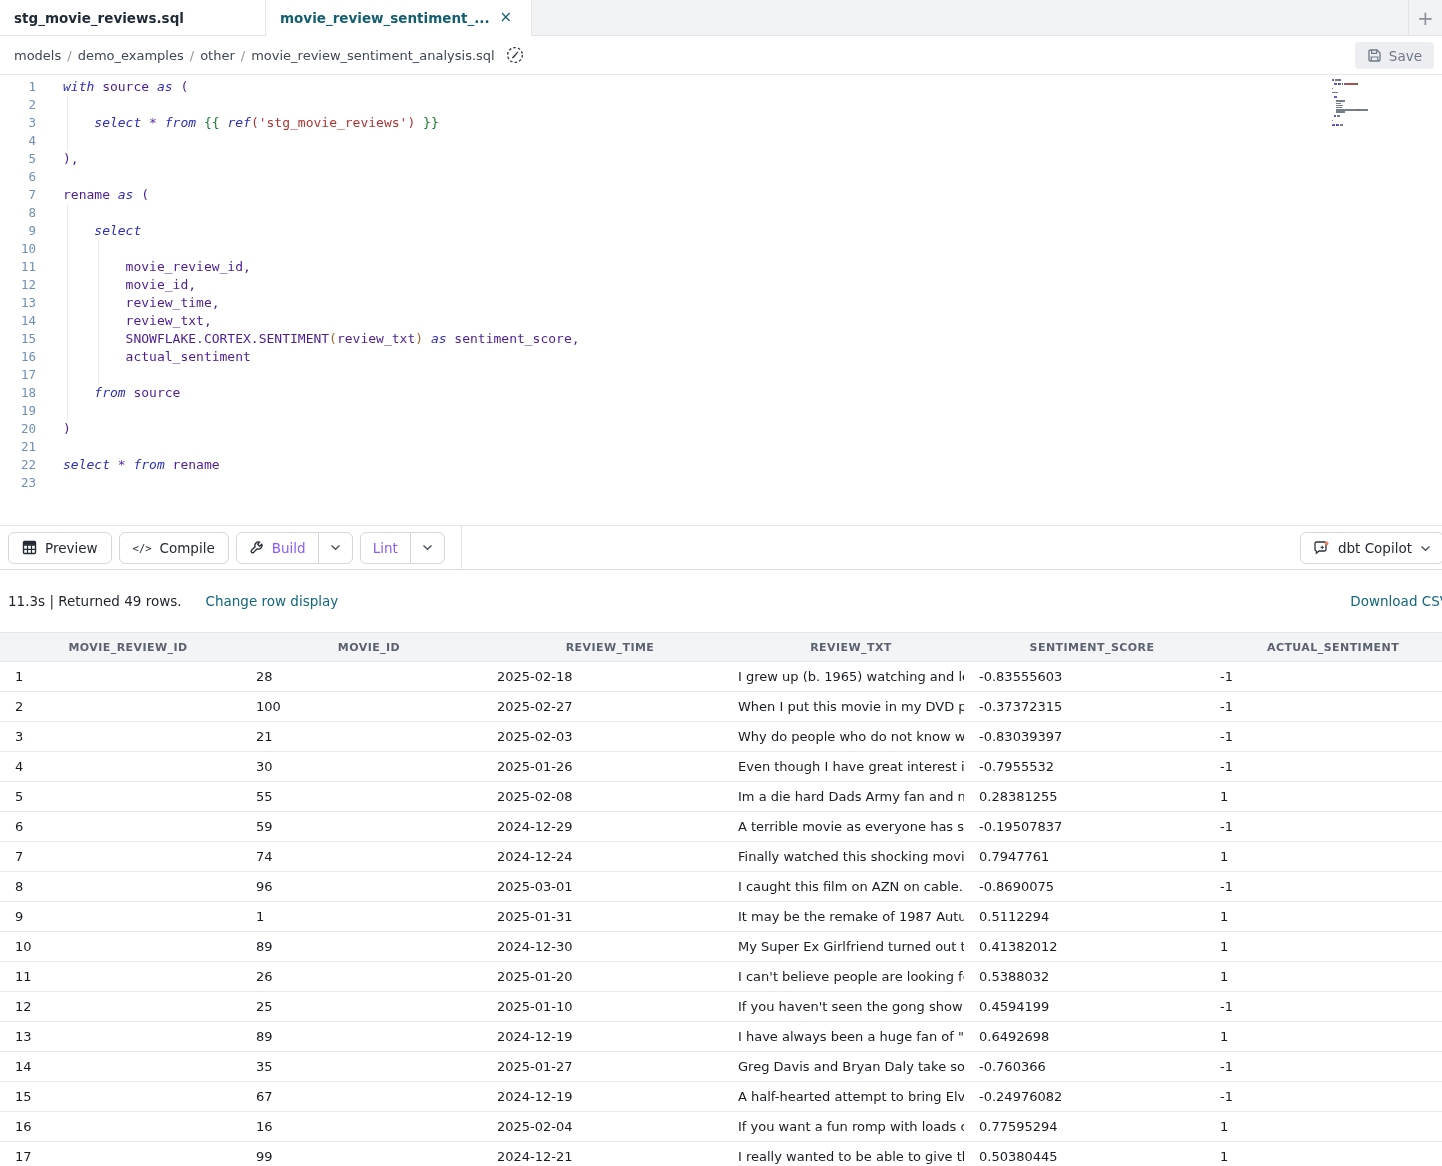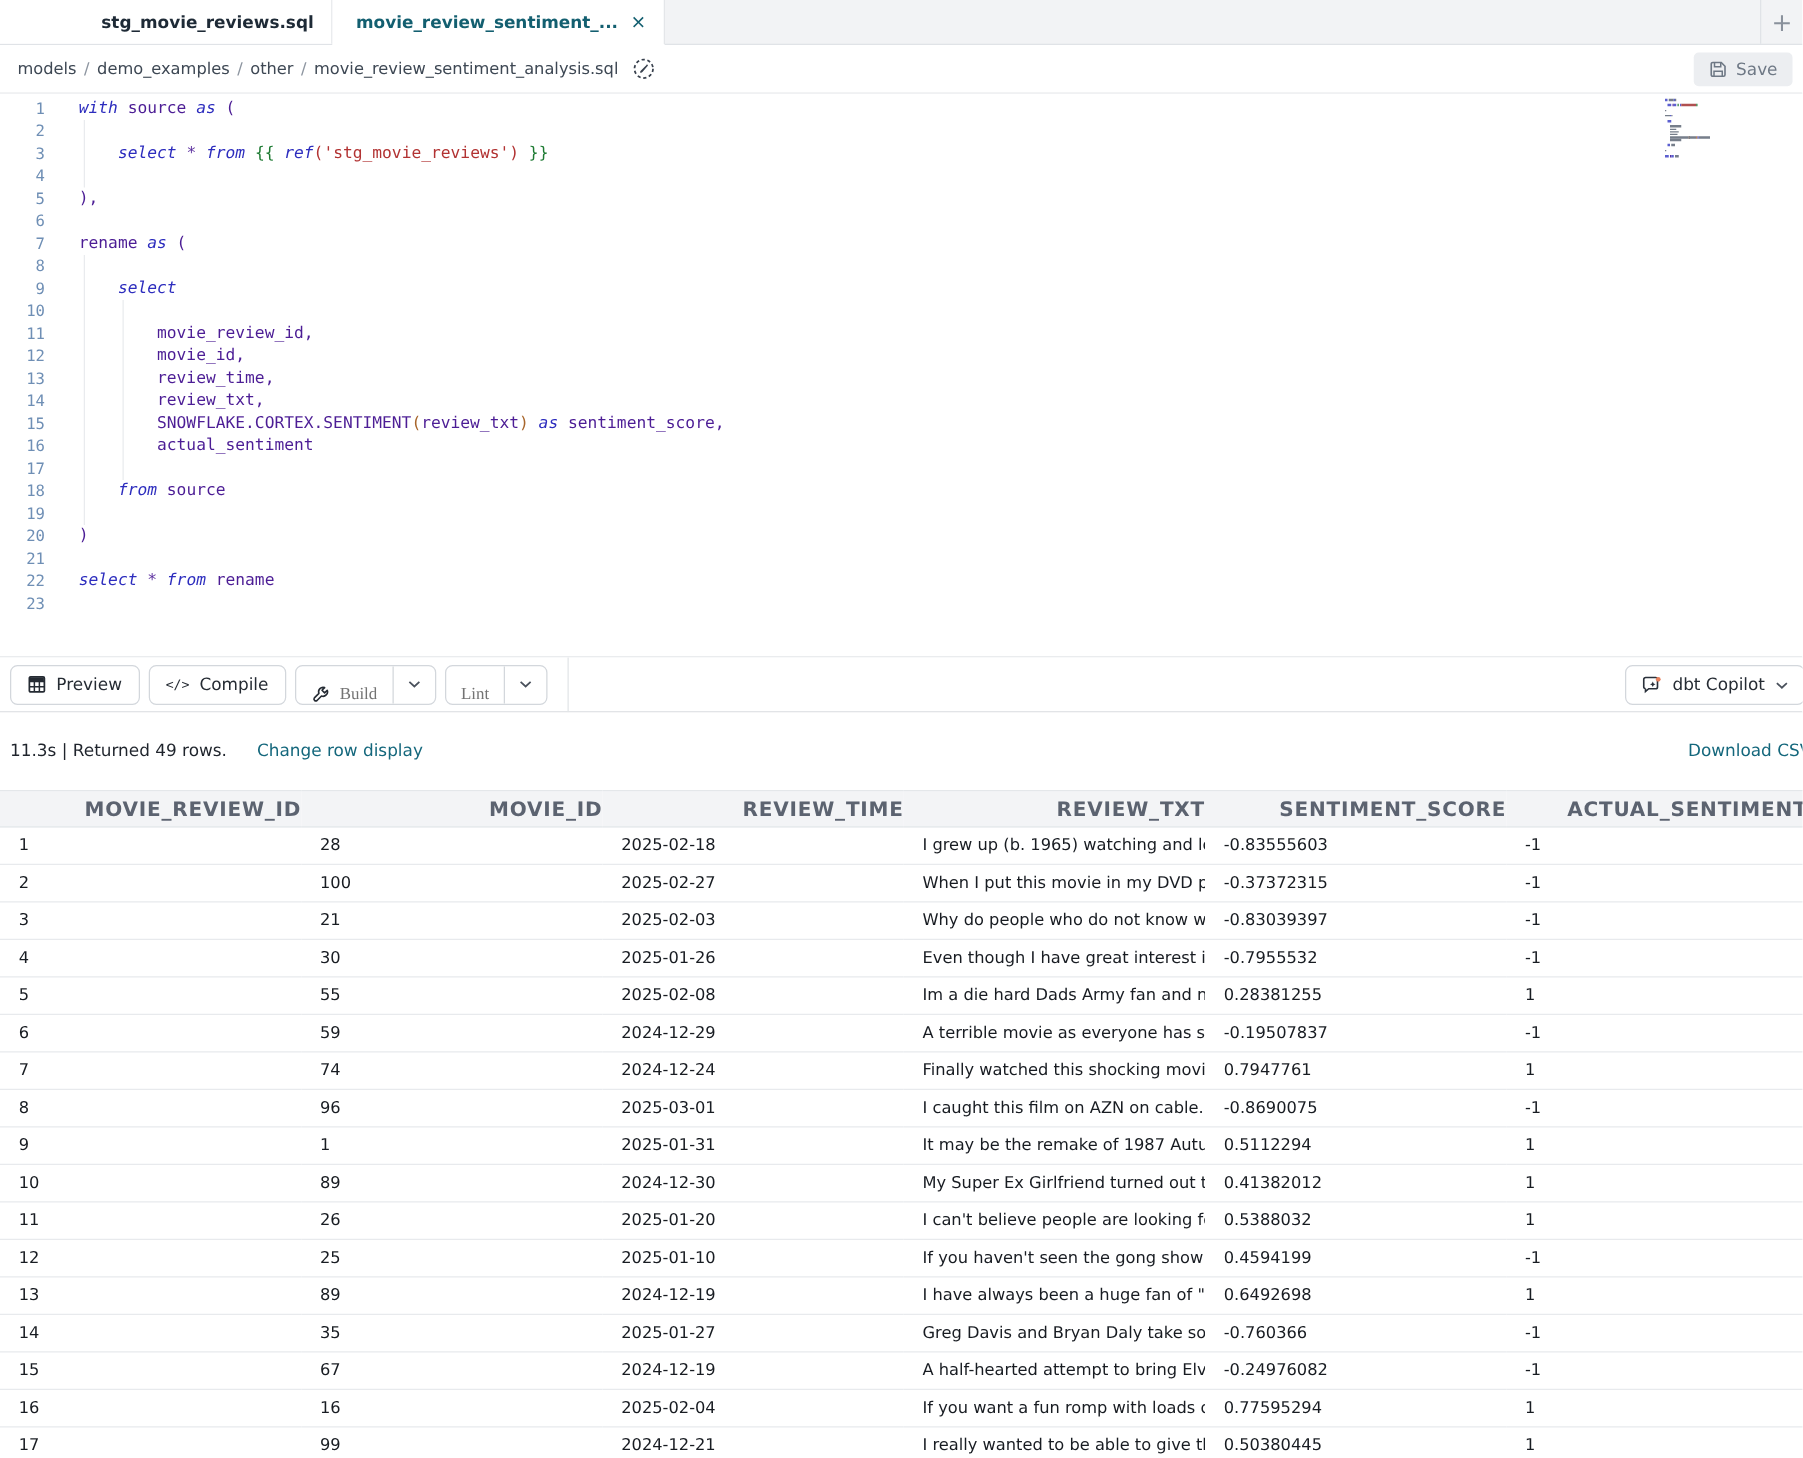--- a/index.html
+++ b/index.html
@@ -2,21 +2,21 @@
 <html><head>
 <meta charset="utf-8">
 <style>
   * { margin:0; padding:0; box-sizing:border-box; }
   html,body { width:1442px; height:1166px; overflow:hidden; background:#fff;
     font-family:"DejaVu Sans","Liberation Sans",sans-serif; color:#1e242c; }
 
   
   .tabbar { display:flex; height:36px; background:#f2f3f5; border-bottom:1px solid #e0e3e7; }
   .tab { width:266px; display:flex; align-items:center; padding:0 14px; background:#fff;
-    border-right:1px solid #e4e6e9; font-size:13.5px; font-weight:bold; color:#1e2a36; cursor:default;justify-content:flex-end; }
+    border-right:1px solid #e4e6e9; font-size:13.5px; font-weight:bold; color:#1e2a36; cursor:default; }
   .tab.active { color:#135f70; border-bottom:1px solid #fff; margin-bottom:-1px; }
   .tab .tab-label { overflow:hidden; white-space:nowrap; }
   .tab .close-x { margin-left:10px; font-size:15px; font-weight:normal; color:#135f70; line-height:1; }
   .tabbar-fill { flex:1; }
   .tab-plus { width:34px; display:flex; align-items:center; justify-content:center;
     border-left:1px solid #e0e3e7; color:#8a919c; font-size:20px; font-weight:normal; }
 
   
   .crumbrow { position:relative; display:flex; align-items:center; height:39px; padding-left:14px;
     border-bottom:1px solid #e5e7ea; background:#fff; }
@@ -44,41 +44,41 @@
   .mm-line { display:flex; height:1.6px; margin-bottom:0.55px; }
   .mm-seg { height:100%; }
 
   
   .toolbar { position:relative; display:flex; align-items:center; height:44px; padding-left:8px;
     border-bottom:1px solid #d9dce0; background:#fff; }
   .btn { display:inline-flex; align-items:center; gap:8px; height:32px; padding:0 13px;
     border:1px solid #d3d7dc; border-radius:6px; background:#fff; font-size:13.5px; color:#252b33; margin-right:7px; }
   .btn-group { display:inline-flex; height:32px; border:1px solid #d3d7dc; border-radius:6px;
     overflow:hidden; margin-right:7px; background:#fff; }
-  .btn-group .main { display:inline-flex; align-items:flex-end; gap:8px; padding:0 12px; font-size:13.5px; color:#737373;font-family:Liberation Serif, serif; }
+  .btn-group .main { display:inline-flex; align-items:center; gap:8px; padding:0 12px; font-size:13.5px; color:#8b5cf6; }
   .btn-group .chev { display:inline-flex; align-items:center; justify-content:center; width:34px;
     border-left:1px solid #d3d7dc; }
   .tb-divider { width:1px; height:44px; background:#e2e5e8; margin-left:9px; }
   .rtabs { display:flex; height:100%; margin-left:22px; gap:38px; }
   .rtab { position:relative; display:flex; align-items:center; font-size:13.5px; color:#1e242c; padding:0 4px; }
   .rtab.active::after { content:""; position:absolute; left:0; right:0; bottom:-1px; height:3px; background:#5c6370; }
   .copilot-btn { position:absolute; right:-2px; top:6px; height:32px; display:inline-flex; align-items:center;
     gap:8px; padding:0 12px; border:1px solid #d3d7dc; border-radius:6px; background:#fff; font-size:13.5px; color:#252b33; }
 
   
   .statusrow { position:relative; display:flex; align-items:center; height:62px; padding:0 8px; background:#fff; }
   .status-text { font-size:13.5px; color:#1f242c; }
   .link { font-size:13.5px; color:#14677c; }
   .status-change { margin-left:24px; }
   .status-download { position:absolute; right:-7px; }
 
   
   .results-table { width:1446px; border-collapse:collapse; table-layout:fixed; }
   .results-table th { height:29px; background:#f3f4f6; border-top:1px solid #e4e7ea; border-bottom:1px solid #e4e7ea;
-    font-size:16px; font-weight:bold; color:#5c6370; letter-spacing:.04em; text-align:right; padding-left:15px; }
+    font-size:11px; font-weight:bold; color:#5c6370; letter-spacing:.04em; text-align:center; padding-left:15px; }
   .results-table td { height:30px; border-bottom:1px solid #e8eaed; font-size:13px; color:#181c22;
     padding-left:15px; white-space:nowrap; overflow:hidden; }
   svg { display:block; }
 </style>
 </head>
 <body>
 
 <div class="tabbar">
   <div class="tab">
     <span class="tab-label">stg_movie_reviews.sql</span>

